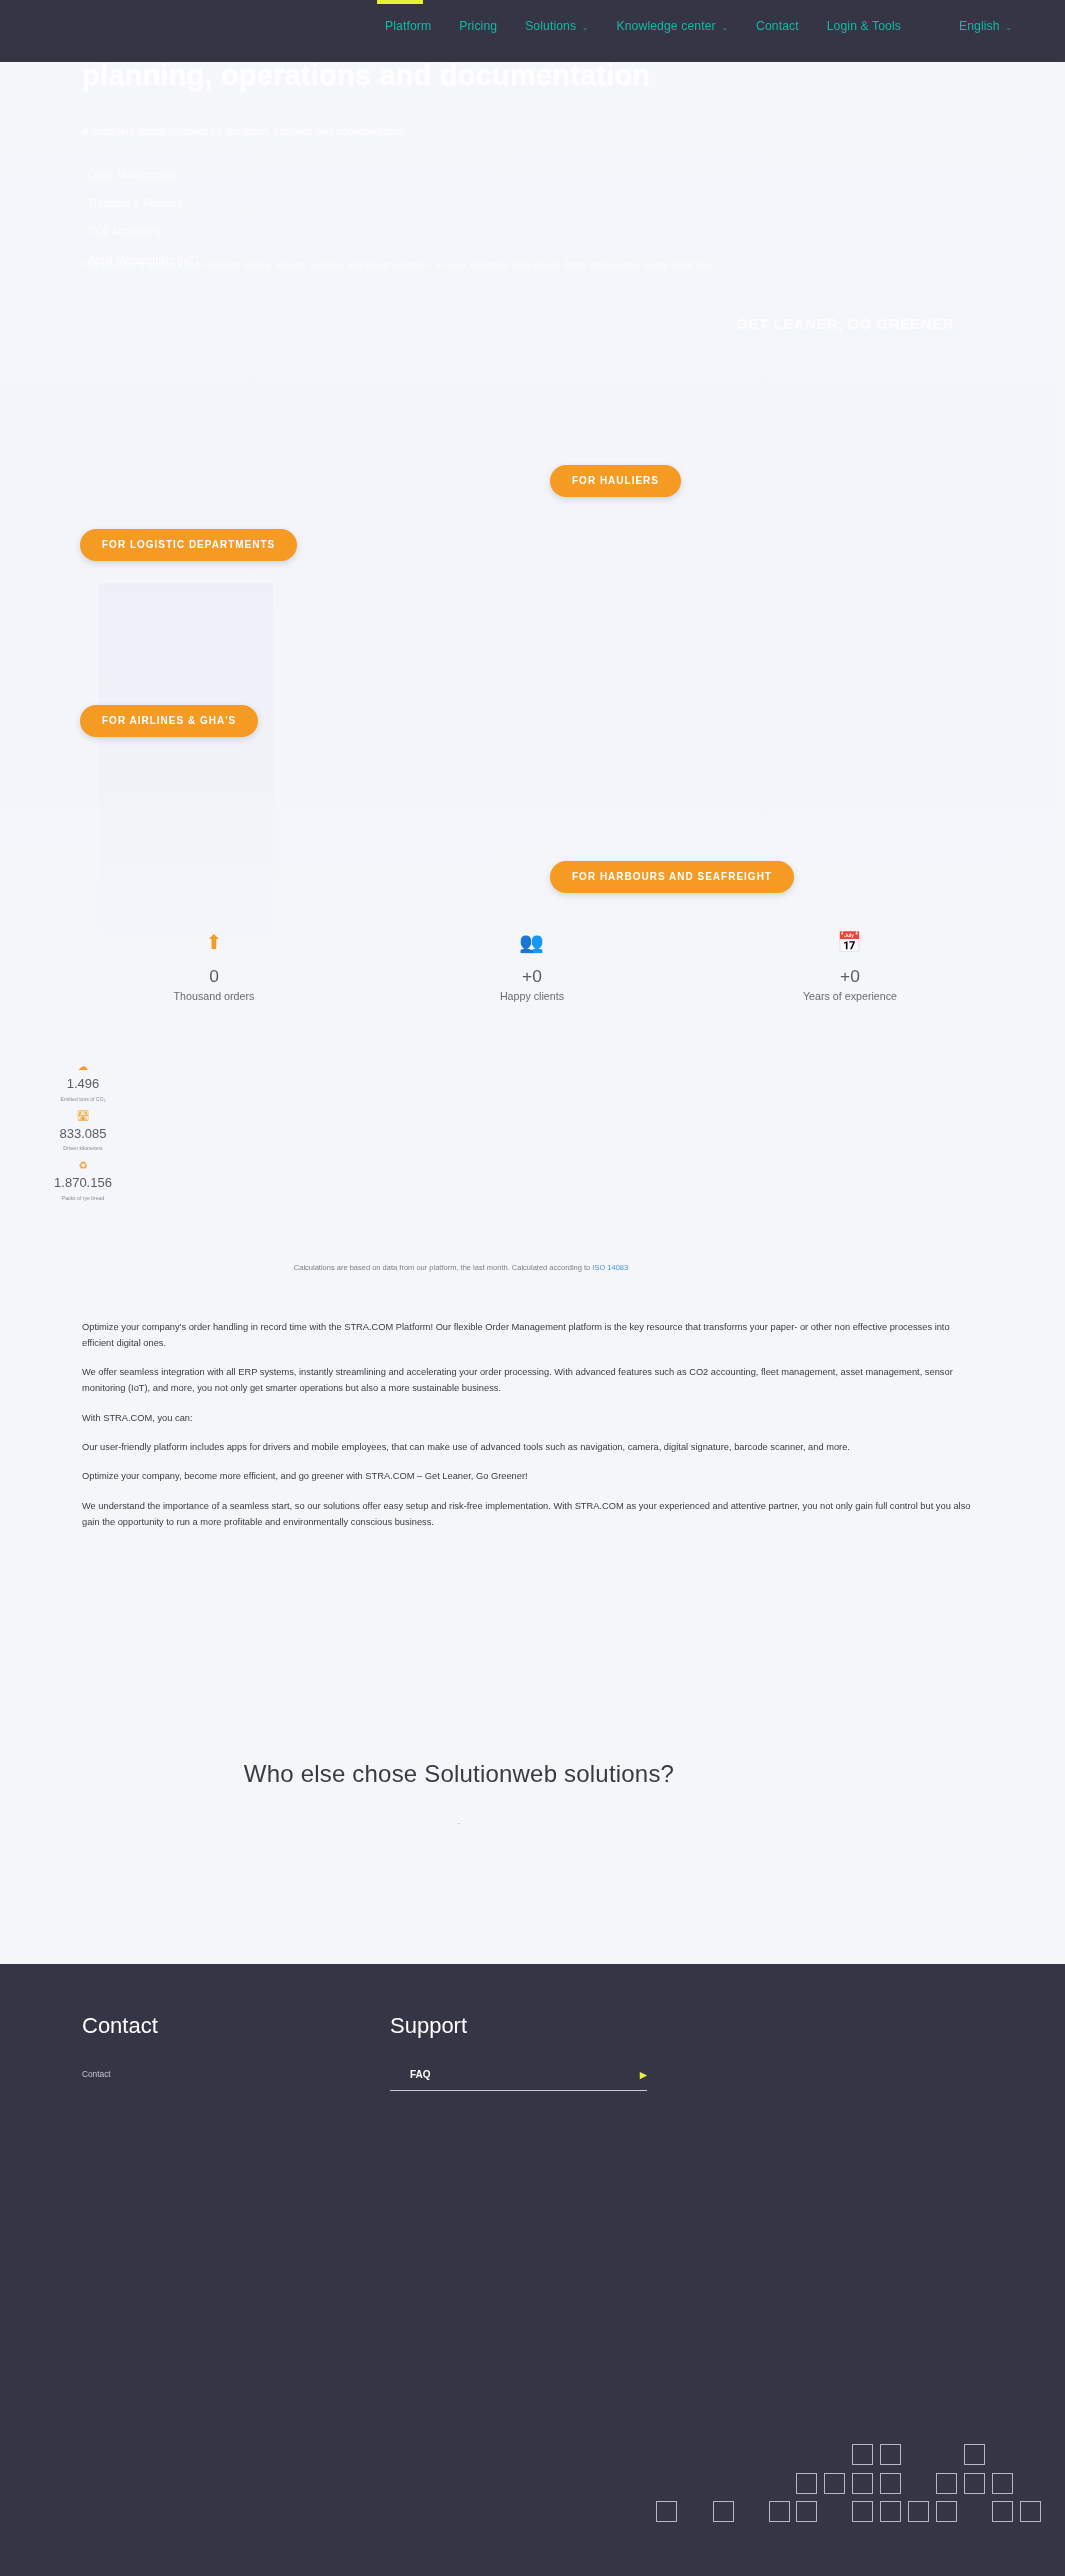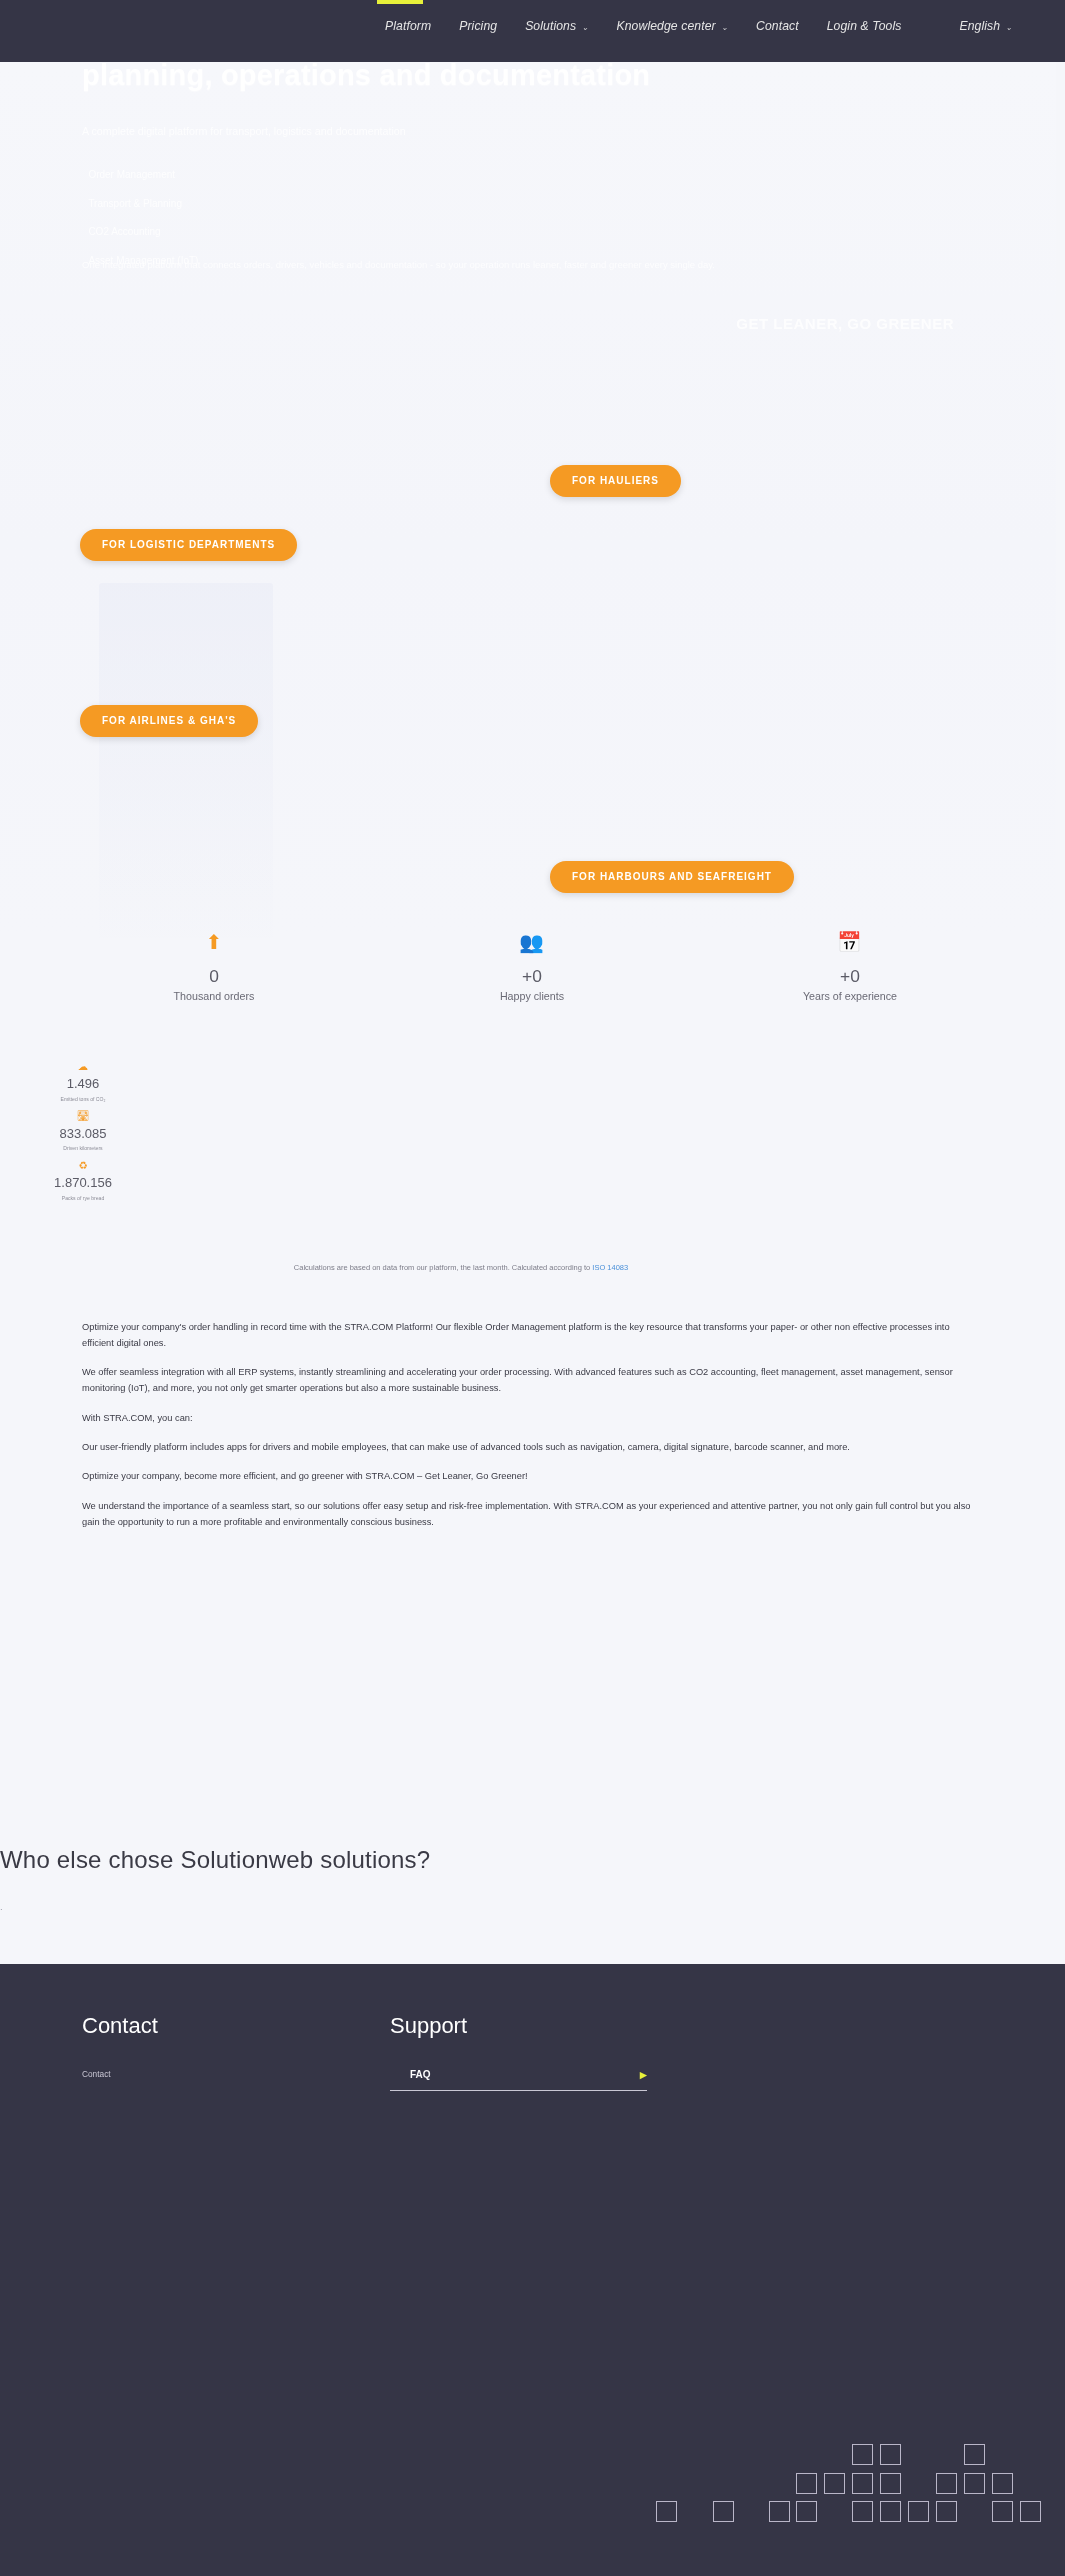--- a/index.html
+++ b/index.html
@@ -17,23 +17,23 @@
   }
   .nav-accent{
     position:absolute; top:0; left:377px; width:46px; height:4px;
     background:#e8f13a;
   }
   .nav-links{
     position:absolute; left:371px; top:19px;
     display:flex; align-items:center; gap:0px;
   }
   .nav-item{
-    color:#e5e5e5; font-size:12.2px; letter-spacing:0.1px;
+    color:#14b8a6; font-size:12.2px; letter-spacing:0.1px;
     padding:0 14px; display:flex; align-items:center; gap:5.5px;
-    white-space:nowrap; cursor:pointer;font-style:italic;
+    white-space:nowrap; cursor:pointer;
   }
   .caret{ font-size:8px; opacity:.85; display:inline-block; transform:translateY(0.8px); }
   .nav-lang{ margin-left:30px; }
 
   
   .hero{
     position:absolute; top:62px; left:0; width:1056px; height:876px;
     background:linear-gradient(180deg,#f6f7fb 0%, #f4f5fa 55%, #f5f6fa 100%);
     overflow:hidden;
   }
@@ -108,21 +108,21 @@
   .calc-note a{ color:#4a90d9; text-decoration:none; }
 
   
   .copy{ position:absolute; left:82px; top:1320px; width:892px; }
   .copy p{ font-size:9.3px; line-height:1.72; color:#3a3a45; margin-bottom:13.4px; }
   .copy ul{ margin:0 0 13.4px 0; }
   .copy li{ list-style:none; font-size:9.3px; line-height:1.95; color:#3a3a45; }
 
   
   .clients{
-    position:absolute; left:0; top:1846px; width:918px; height:126px; text-align:left;
+    position:absolute; left:0; top:1760px; width:918px; height:126px; text-align:center;
   }
   .clients-title{ font-size:24px; color:#3a3a45; font-weight:400; letter-spacing:0.2px; }
   .clients-dot{ margin-top:27px; font-size:9.5px; color:#9a9aa6; }
 
   
   .footer{
     position:absolute; left:0; top:1964px; width:1066px; height:612px;
     background:#353546; color:#eceaf2;
   }
   .footer-cols{ position:absolute; left:82px; top:49px; width:900px; display:flex; }

